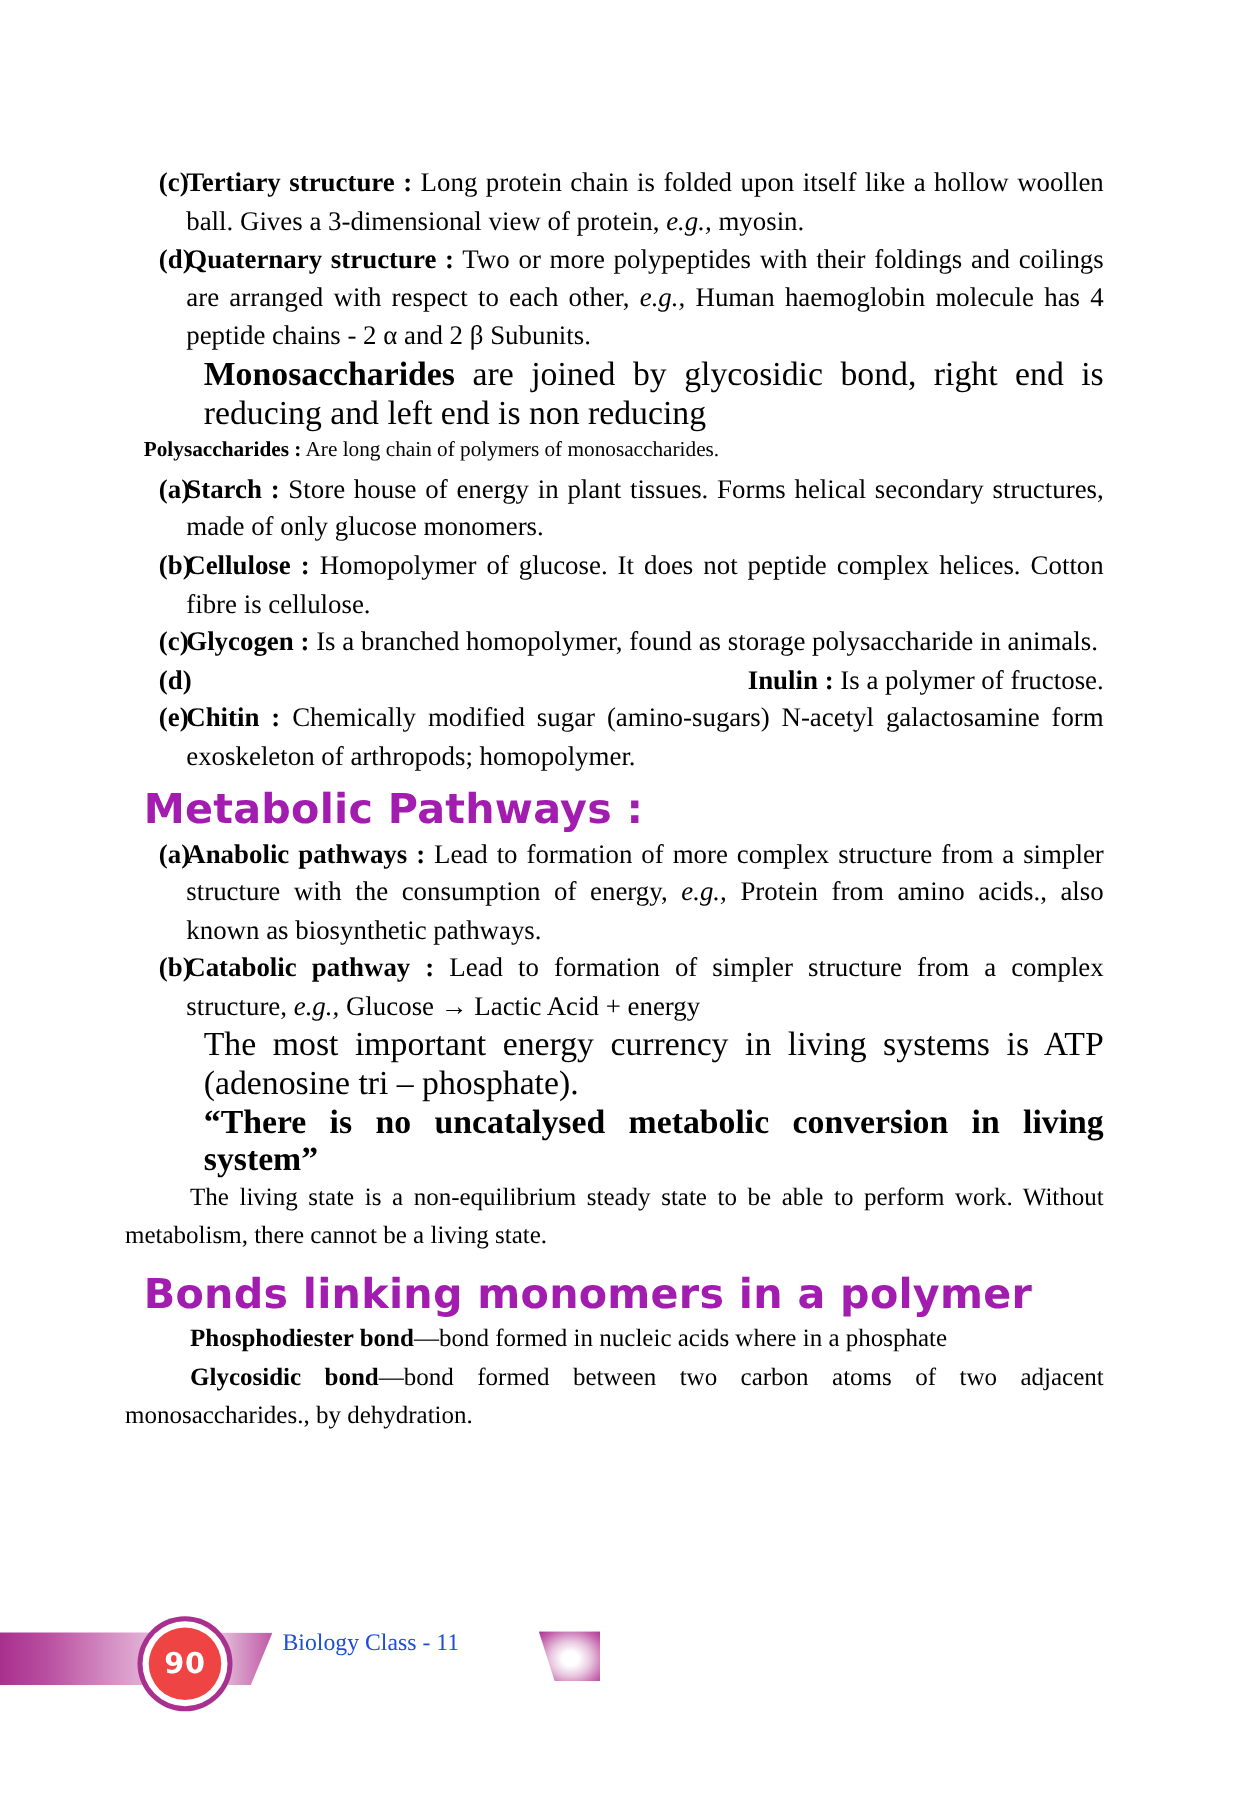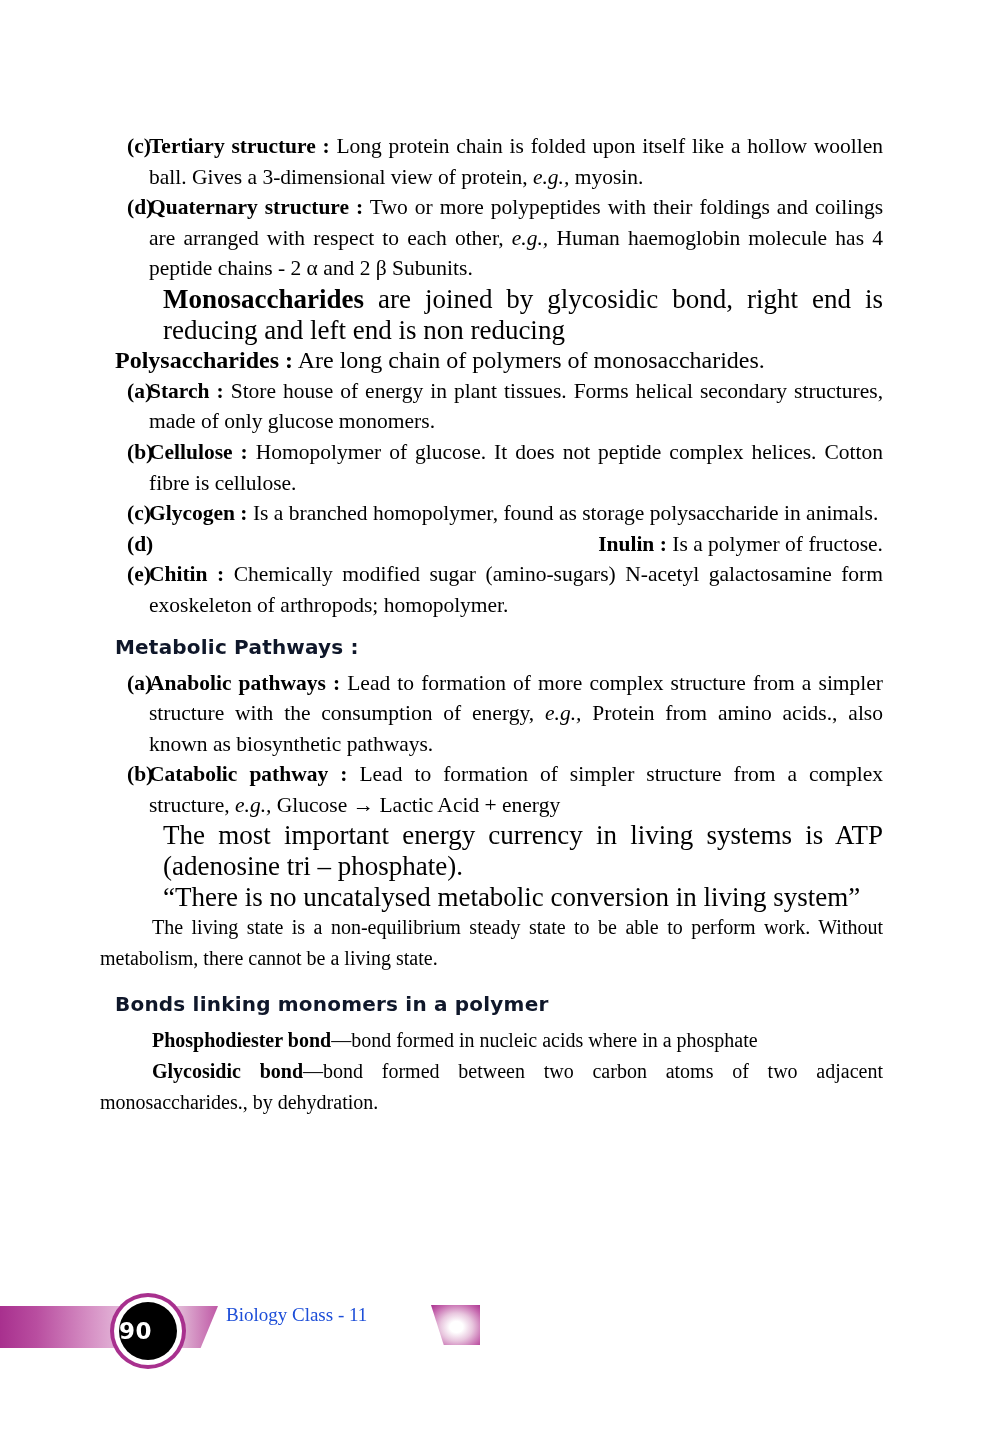--- a/index.html
+++ b/index.html
@@ -46,21 +46,21 @@
     box-sizing: border-box;
   }
   .li .body {
     flex: 1 1 auto;
     text-align: justify;
     text-justify: inter-word;
   }
 
   
   .flush {
-    font-size: 24px;
+    font-size: 17px;
     line-height: 30.6px;
     text-align: justify;
     text-justify: inter-word;
   }
 
   
   .indent-body {
     margin-left: 50px;
     font-size: 27px;
     line-height: 30.6px;
@@ -84,24 +84,24 @@
   b, .bold { font-weight: bold; }
   i, .ital { font-style: italic; }
 
   .sub {
     font-size: 0.72em;
     vertical-align: -0.28em;
   }
 
   
   .heading {
-    color: #0f172a;
+    color: #a21caf;
     font-family: "DejaVu Sans", "Liberation Sans", sans-serif;
     font-weight: bold;
-    font-size: 20px;
+    font-size: 33px;
     letter-spacing: 0.2px;
     line-height: 30px;
     white-space: nowrap;
     margin-left: 2px;
   }
   .gap-s  { height: 6px; }
   .gap-m  { height: 11px; }
   .gap-l  { height: 16px; }
 
   
@@ -148,24 +148,24 @@
     left: 4px; top: 4px;
     width: 68px; height: 68px;
     border-radius: 50%;
     background: #ffffff;
   }
   .page-badge .disc {
     position: absolute;
     left: 9px; top: 9px;
     width: 58px; height: 58px;
     border-radius: 50%;
-    background: #000000;
+    background: #ef4444;
     display: flex;
     align-items: center;
-    justify-content: flex-start;
+    justify-content: center;
   }
   .page-badge .num {
     color: #ffffff;
     font-family: "DejaVu Sans", "Liberation Sans", sans-serif;
     font-weight: bold;
     font-size: 23px;
     line-height: 1;
     letter-spacing: 0.5px;
   }
   .footer-title {
@@ -244,21 +244,21 @@
       <span class="body"><b>Anabolic pathways :</b><span> Lead to formation of more complex structure from a simpler structure with the consumption of energy, </span><i>e.g.,</i><span> Protein from amino acids., also known as biosynthetic pathways.</span></span>
     </div>
 
     <div class="li">
       <span class="marker">(b)</span>
       <span class="body"><b>Catabolic pathway :</b><span> Lead to formation of simpler structure from a complex structure, </span><i>e.g.,</i><span> Glucose → Lactic Acid + energy</span></span>
     </div>
 
     <div class="indent-body last-line-left">The most important energy currency in living systems is ATP (adenosine tri – phosphate).</div>
 
-    <div class="indent-body last-line-left" style="font-weight:normal;">“There is no uncatalysed metabolic conversion in living system”</div>
+    <div class="indent-body last-line-left" style="font-weight:bold;">“There is no uncatalysed metabolic conversion in living system”</div>
 
     <div class="firstindent last-left">The living state is a non-equilibrium steady state to be able to perform work. Without metabolism, there cannot be a living state.</div>
 
     <div class="gap-l"></div>
 
     <div class="heading">Bonds linking monomers in a polymer</div>
 
     <div class="gap-s"></div>
 
 

